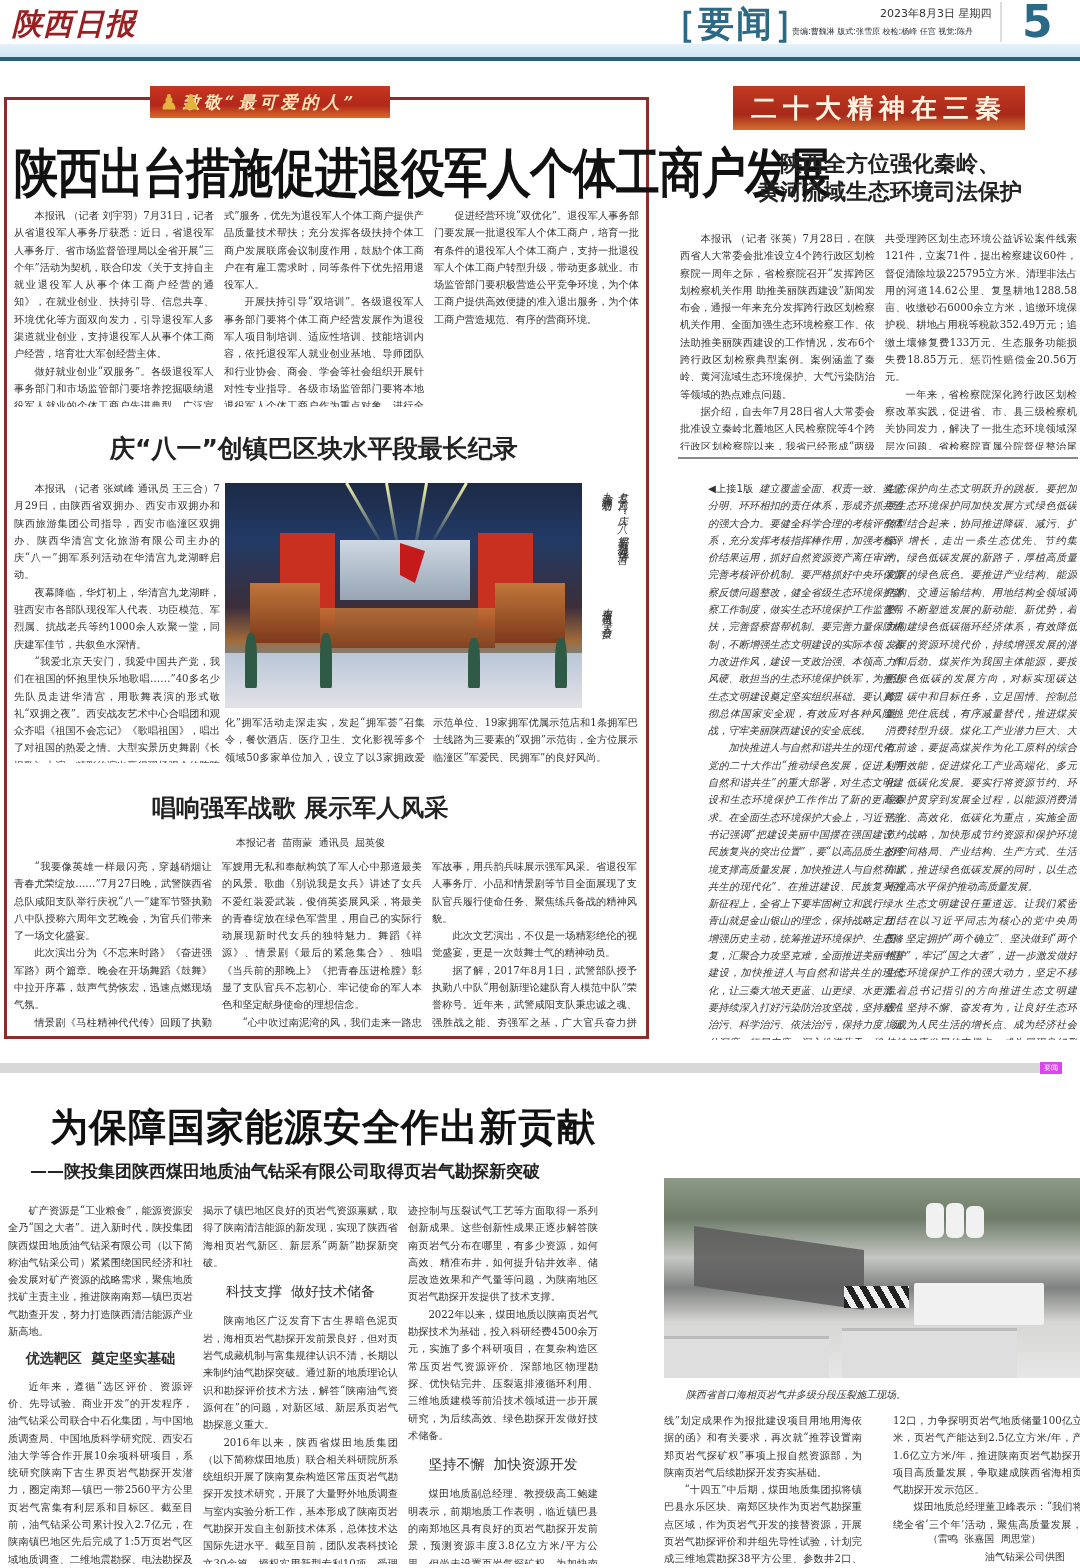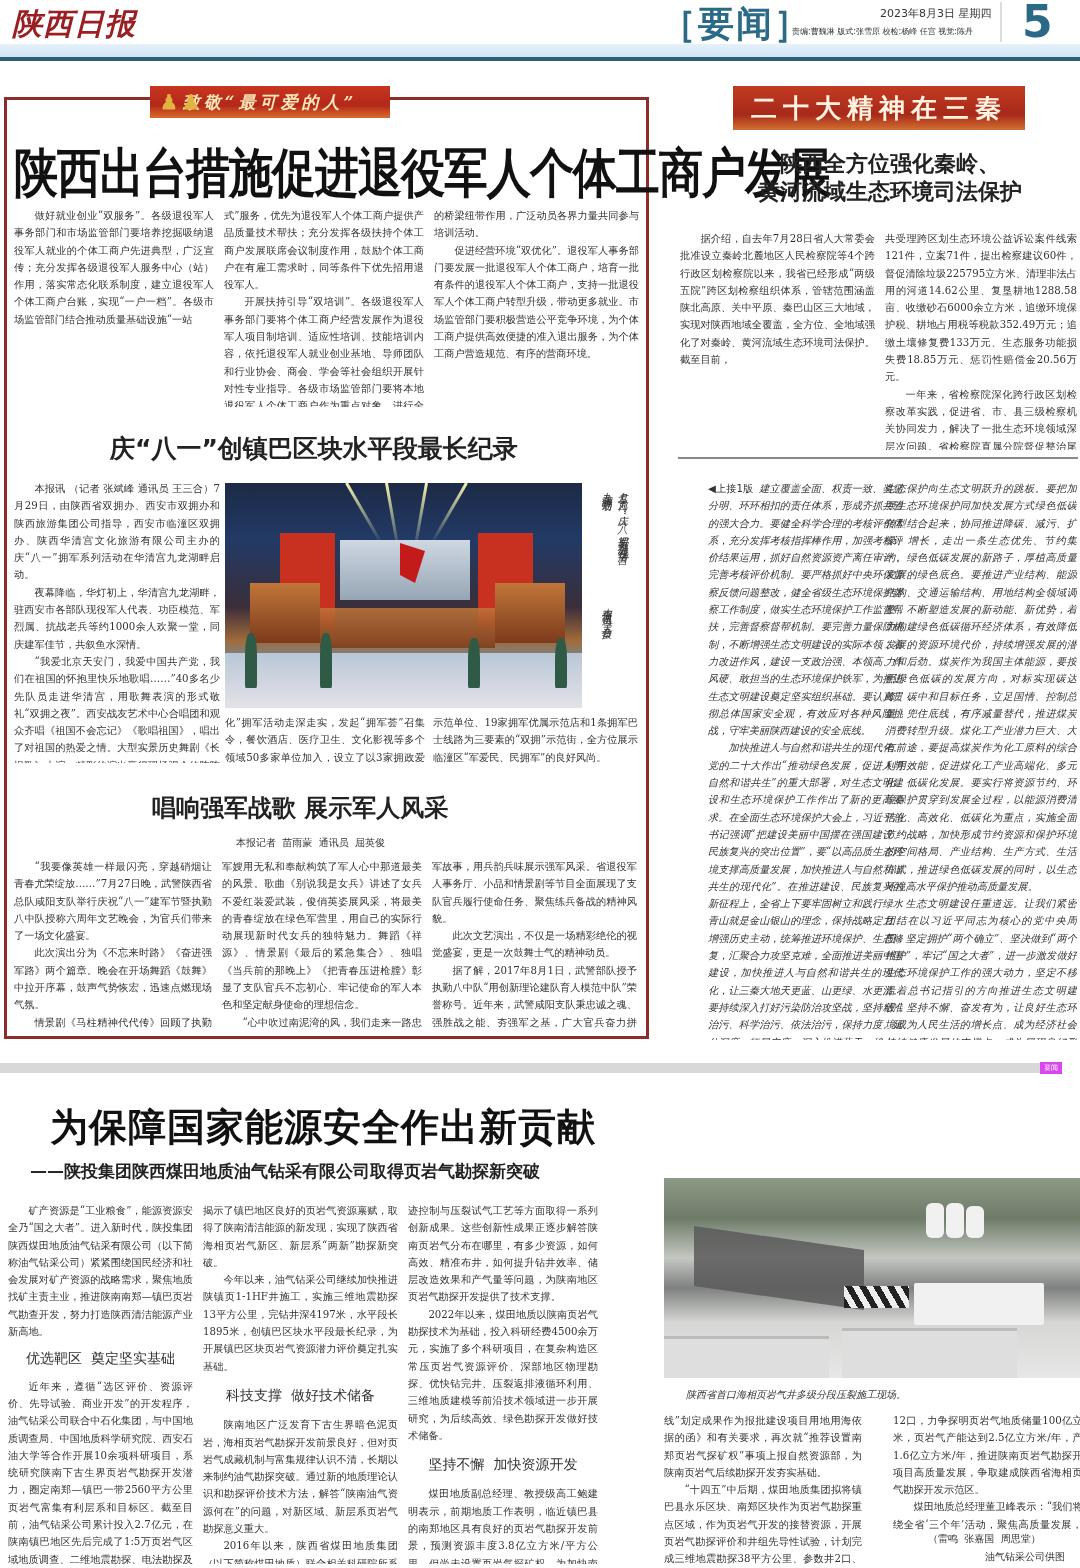--- a/index.html
+++ b/index.html
@@ -78,28 +78,28 @@
 
 <div class="feature-box"></div>
 <div class="feature-banner">
   <span class="icon">♟♟</span>
   <span>致敬“最可爱的人”</span>
 </div>
 
 <h1 class="headline-main">陕西出台措施促进退役军人个体工商户发展</h1>
 
 <div class="col" style="left:14px; top:207px; width:200px; height:200px;">
+  <p>本报讯 （记者 刘宇羽）7月31日，记者从省退役军人事务厅获悉：近日，省退役军人事务厅、省市场监督管理局以全省开展“三个年”活动为契机，联合印发《关于支持自主就业退役军人从事个体工商户经营的通知》，在就业创业、扶持引导、信息共享、环境优化等方面双向发力，引导退役军人多渠道就业创业，支持退役军人从事个体工商户经营，培育壮大军创经营主体。</p>
   <p>做好就业创业“双服务”。各级退役军人事务部门和市场监管部门要培养挖掘吸纳退役军人就业的个体工商户先进典型，广泛宣传；充分发挥各级退役军人服务中心（站）作用，落实常态化联系制度，建立退役军人个体工商户台账，实现“一户一档”。各级市场监管部门结合推动质量基础设施“一站</p>
 </div>
 <div class="col" style="left:224px; top:207px; width:200px; height:200px;">
   <p style="text-indent:0">式”服务，优先为退役军人个体工商户提供产品质量技术帮扶；充分发挥各级扶持个体工商户发展联席会议制度作用，鼓励个体工商户在有雇工需求时，同等条件下优先招用退役军人。</p>
   <p>开展扶持引导“双培训”。各级退役军人事务部门要将个体工商户经营发展作为退役军人项目制培训、适应性培训、技能培训内容，依托退役军人就业创业基地、导师团队和行业协会、商会、学会等社会组织开展针对性专业指导。各级市场监管部门要将本地退役军人个体工商户作为重点对象，进行全省扶持个体工商户发展政策法规和创业技能培训，帮助了解各项优惠扶持政策，注重发挥各级个体劳动者私营企业协会、退役军人就业创业促进会等社会组织</p>
 </div>
 <div class="col" style="left:434px; top:207px; width:205px; height:200px;">
-  <p style="text-indent:0">的桥梁纽带作用，广泛动员各界力量共同参与培训活动。</p>
   <p>促进经营环境“双优化”。退役军人事务部门要发展一批退役军人个体工商户，培育一批有条件的退役军人个体工商户，支持一批退役军人个体工商户转型升级，带动更多就业。市场监管部门要积极营造公平竞争环境，为个体工商户提供高效便捷的准入退出服务，为个体工商户营造规范、有序的营商环境。</p>
 
 </div>
 
 <h2 class="sub-head" style="left:110px; top:432px; font-size:25px;">庆“八一”创镇巴区块水平段最长纪录</h2>
 
 <div class="col" style="left:14px; top:480px; width:206px; height:283px;">
   <p>本报讯 （记者 张斌峰 通讯员 王三合）7月29日，由陕西省双拥办、西安市双拥办和陕西旅游集团公司指导，西安市临潼区双拥办、陕西华清宫文化旅游有限公司主办的庆“八一”拥军系列活动在华清宫九龙湖畔启动。</p>
   <p>夜幕降临，华灯初上，华清宫九龙湖畔，驻西安市各部队现役军人代表、功臣模范、军烈属、抗战老兵等约1000余人欢聚一堂，同庆建军佳节，共叙鱼水深情。</p>
   <p>“我爱北京天安门，我爱中国共产党，我们在祖国的怀抱里快乐地歌唱……”40多名少先队员走进华清宫，用歌舞表演的形式敬礼“双拥之夜”。西安战友艺术中心合唱团和观众齐唱《祖国不会忘记》《歌唱祖国》，唱出了对祖国的热爱之情。大型实景历史舞剧《长恨歌》上演，精彩的演出赢得现场观众的阵阵喝彩与掌声。</p>
@@ -162,20 +162,21 @@
 
 </div>
 
 <div class="right-banner">二十大精神在三秦</div>
 <div class="right-headline">
   <div>陕西全方位强化秦岭、</div>
   <div>黄河流域生态环境司法保护</div>
 </div>
 
 <div class="col" style="left:680px; top:230px; width:195px; height:220px;">
+  <p>本报讯 （记者 张英）7月28日，在陕西省人大常委会批准设立4个跨行政区划检察院一周年之际，省检察院召开“发挥跨区划检察机关作用 助推美丽陕西建设”新闻发布会，通报一年来充分发挥跨行政区划检察机关作用、全面加强生态环境检察工作、依法助推美丽陕西建设的工作情况，发布6个跨行政区划检察典型案例。案例涵盖了秦岭、黄河流域生态环境保护、大气污染防治等领域的热点难点问题。</p>
   <p>据介绍，自去年7月28日省人大常委会批准设立秦岭北麓地区人民检察院等4个跨行政区划检察院以来，我省已经形成“两级五院”跨区划检察组织体系，管辖范围涵盖陕北高原、关中平原、秦巴山区三大地域，实现对陕西地域全覆盖，全方位、全地域强化了对秦岭、黄河流域生态环境司法保护。截至目前，</p>
 </div>
 <div class="col" style="left:885px; top:230px; width:192px; height:220px;">
   <p style="text-indent:0">共受理跨区划生态环境公益诉讼案件线索121件，立案71件，提出检察建议60件，督促清除垃圾225795立方米、清理非法占用的河道14.62公里、复垦耕地1288.58亩、收缴砂石6000余立方米，追缴环境保护税、耕地占用税等税款352.49万元；追缴土壤修复费133万元、生态服务功能损失费18.85万元、惩罚性赔偿金20.56万元。</p>
   <p>一年来，省检察院深化跨行政区划检察改革实践，促进省、市、县三级检察机关协同发力，解决了一批生态环境领域深层次问题。省检察院直属分院督促整治尾矿库安全隐患行政公益诉讼案、周至县人民检察院与秦岭北麓地区人民检察院协同办理的督促治理渭河黑臭水体行政公益诉讼案入选最高检典型案例，“秦岭生态检察卫士”被最高检评为全国优秀检察文化品牌。</p>
 </div>
 
 <div class="right-rule"></div>
 
 <div class="col" style="left:680px; top:480px; width:195px; height:560px; font-style:italic;margin-left:28px;">
@@ -191,27 +192,26 @@
 </div>
 
 <div class="section-sep"></div>
 <div class="section-tag">要闻</div>
 
 <h1 class="bottom-headline">为保障国家能源安全作出新贡献</h1>
 <div class="bottom-subhead">——陕投集团陕西煤田地质油气钻采有限公司取得页岩气勘探新突破</div>
 
 <div class="col" style="left:8px; top:1202px; width:185px; height:362px;">
   <p>矿产资源是“工业粮食”，能源资源安全乃“国之大者”。进入新时代，陕投集团陕西煤田地质油气钻采有限公司（以下简称油气钻采公司）紧紧围绕国民经济和社会发展对矿产资源的战略需求，聚焦地质找矿主责主业，推进陕南南郑—镇巴页岩气勘查开发，努力打造陕西清洁能源产业新高地。</p>
-  <div style="font-family:'DejaVu Sans',sans-serif; font-size:14px; text-align:center; margin:10px 0; color:#333; white-space:pre;">优选靶区  奠定坚实基础</div>
+  <div style="font-family:'DejaVu Sans',sans-serif; font-size:14px; text-align:center; margin:10px 0; color:#333; white-space:pre;font-weight:bold;">优选靶区  奠定坚实基础</div>
   <p>近年来，遵循“选区评价、资源评价、先导试验、商业开发”的开发程序，油气钻采公司联合中石化集团，与中国地质调查局、中国地质科学研究院、西安石油大学等合作开展10余项科研项目，系统研究陕南下古生界页岩气勘探开发潜力，圈定南郑—镇巴一带2560平方公里页岩气富集有利层系和目标区。截至目前，油气钻采公司累计投入2.7亿元，在陕南镇巴地区先后完成了1:5万页岩气区域地质调查、二维地震勘探、电法勘探及钻探施工、压裂等项目，在汉中市镇巴县内优选567.7平方公里作为页岩气勘探先导试验区。</p>
 
 </div>
 <div class="col" style="left:203px; top:1202px; width:195px; height:362px;">
   <p style="text-indent:0">揭示了镇巴地区良好的页岩气资源禀赋，取得了陕南清洁能源的新发现，实现了陕西省海相页岩气新区、新层系“两新”勘探新突破。</p>
-  <p>今年以来，油气钻采公司继续加快推进陕镇页1-1HF井施工，实施三维地震勘探13平方公里，完钻井深4197米，水平段长1895米，创镇巴区块水平段最长纪录，为开展镇巴区块页岩气资源潜力评价奠定扎实基础。</p>
   <div style="font-family:'DejaVu Sans',sans-serif; font-size:14px; text-align:center; margin:12px 0; color:#333; white-space:pre;">科技支撑  做好技术储备</div>
   <p>陕南地区广泛发育下古生界暗色泥页岩，海相页岩气勘探开发前景良好，但对页岩气成藏机制与富集规律认识不清，长期以来制约油气勘探突破。通过新的地质理论认识和勘探评价技术方法，解答“陕南油气资源何在”的问题，对新区域、新层系页岩气勘探意义重大。</p>
   <p>2016年以来，陕西省煤田地质集团（以下简称煤田地质）联合相关科研院所系统组织开展了陕南复杂构造区常压页岩气勘探开发技术研究，开展了大量野外地质调查与室内实验分析工作，基本形成了陕南页岩气勘探开发自主创新技术体系，总体技术达国际先进水平。截至目前，团队发表科技论文30余篇，授权实用新型专利10项，受理发明专利3项，软件著作授权3项，在复杂构造区常压海相页岩气成藏地质理论、深部地球物理“三高”探测技术、大口径页岩气井深部地应力测试装备与方法以及复杂构造区水平井井眼轨</p>
 </div>
 <div class="col" style="left:408px; top:1202px; width:190px; height:362px;">
   <p style="text-indent:0">迹控制与压裂试气工艺等方面取得一系列创新成果。这些创新性成果正逐步解答陕南页岩气分布在哪里，有多少资源，如何高效、精准布井，如何提升钻井效率、储层改造效果和产气量等问题，为陕南地区页岩气勘探开发提供了技术支撑。</p>
   <p>2022年以来，煤田地质以陕南页岩气勘探技术为基础，投入科研经费4500余万元，实施了多个科研项目，在复杂构造区常压页岩气资源评价、深部地区物理勘探、优快钻完井、压裂返排液循环利用、三维地质建模等前沿技术领域进一步开展研究，为后续高效、绿色勘探开发做好技术储备。</p>
   <div style="font-family:'DejaVu Sans',sans-serif; font-size:14px; text-align:center; margin:12px 0; color:#333; white-space:pre;">坚持不懈  加快资源开发</div>
   <p>煤田地质副总经理、教授级高工鲍建明表示，前期地质工作表明，临近镇巴县的南郑地区具有良好的页岩气勘探开发前景，预测资源丰度3.8亿立方米/平方公里，但尚未设置页岩气探矿权。为加快南郑地区页岩气勘探开发规模化、商业化进程，油气钻采公司积极与相关部门及汉中市政府沟通，推荐设置汉中南郑地区页岩气探矿权。</p>
 

